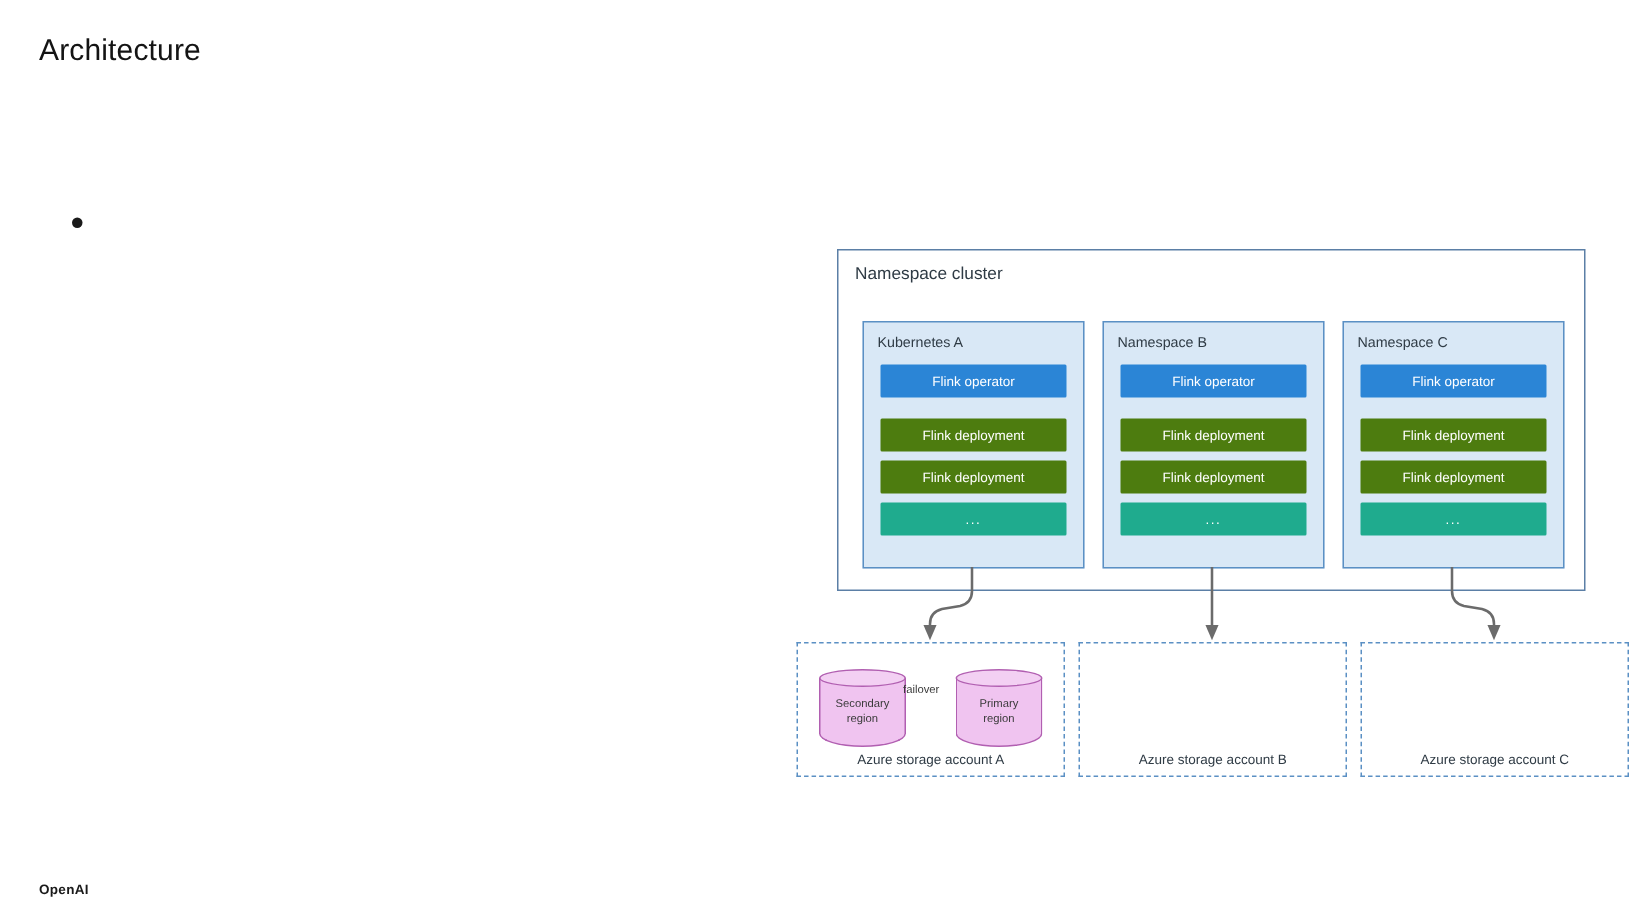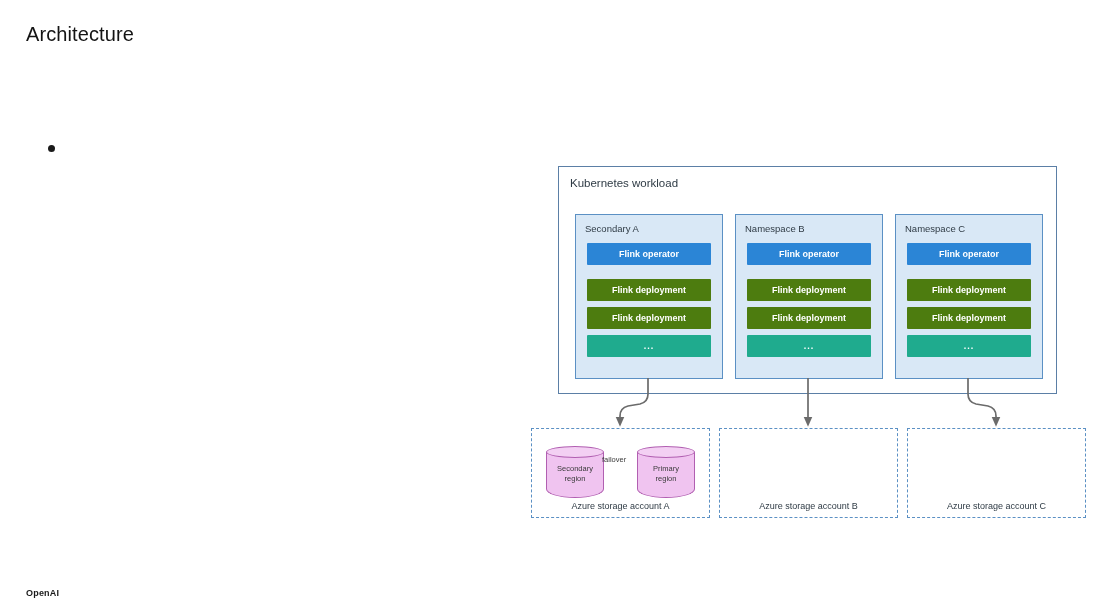--- a/index.html
+++ b/index.html
@@ -99,21 +99,21 @@
     position: absolute;
     left: 11px;
     right: 11px;
     top: 28px;
   }
   .pod-box {
     height: 22px;
     line-height: 22px;
     text-align: center;
     font-size: 9px;
-    font-weight: 700;
+    font-weight: 400;
     color: #ffffff;
     border-radius: 1px;
   }
   .pod-operator {
     background: #2b85d6;
     margin-bottom: 14px;
   }
   .pod-deployment {
     background: #4d7c0f;
     margin-bottom: 6px;
@@ -228,24 +228,24 @@
 
   <div class="bullet-row">
     <span class="bullet-dot"></span>
   </div>
 
 
 
 </div>
 
 <div id="k8s-cluster">
-  <div id="cluster-label">Kubernetes workload</div>
+  <div id="cluster-label">Namespace cluster</div>
 
   <div class="namespace" id="namespace-a">
-    <div class="namespace-label">Secondary A</div>
+    <div class="namespace-label">Kubernetes A</div>
     <div class="ns-boxes">
       <div class="pod-box pod-operator">Flink operator</div>
       <div class="pod-box pod-deployment">Flink deployment</div>
       <div class="pod-box pod-deployment">Flink deployment</div>
       <div class="pod-box pod-ellipsis">...</div>
     </div>
   </div>
 
   <div class="namespace" id="namespace-b">
     <div class="namespace-label">Namespace B</div>

